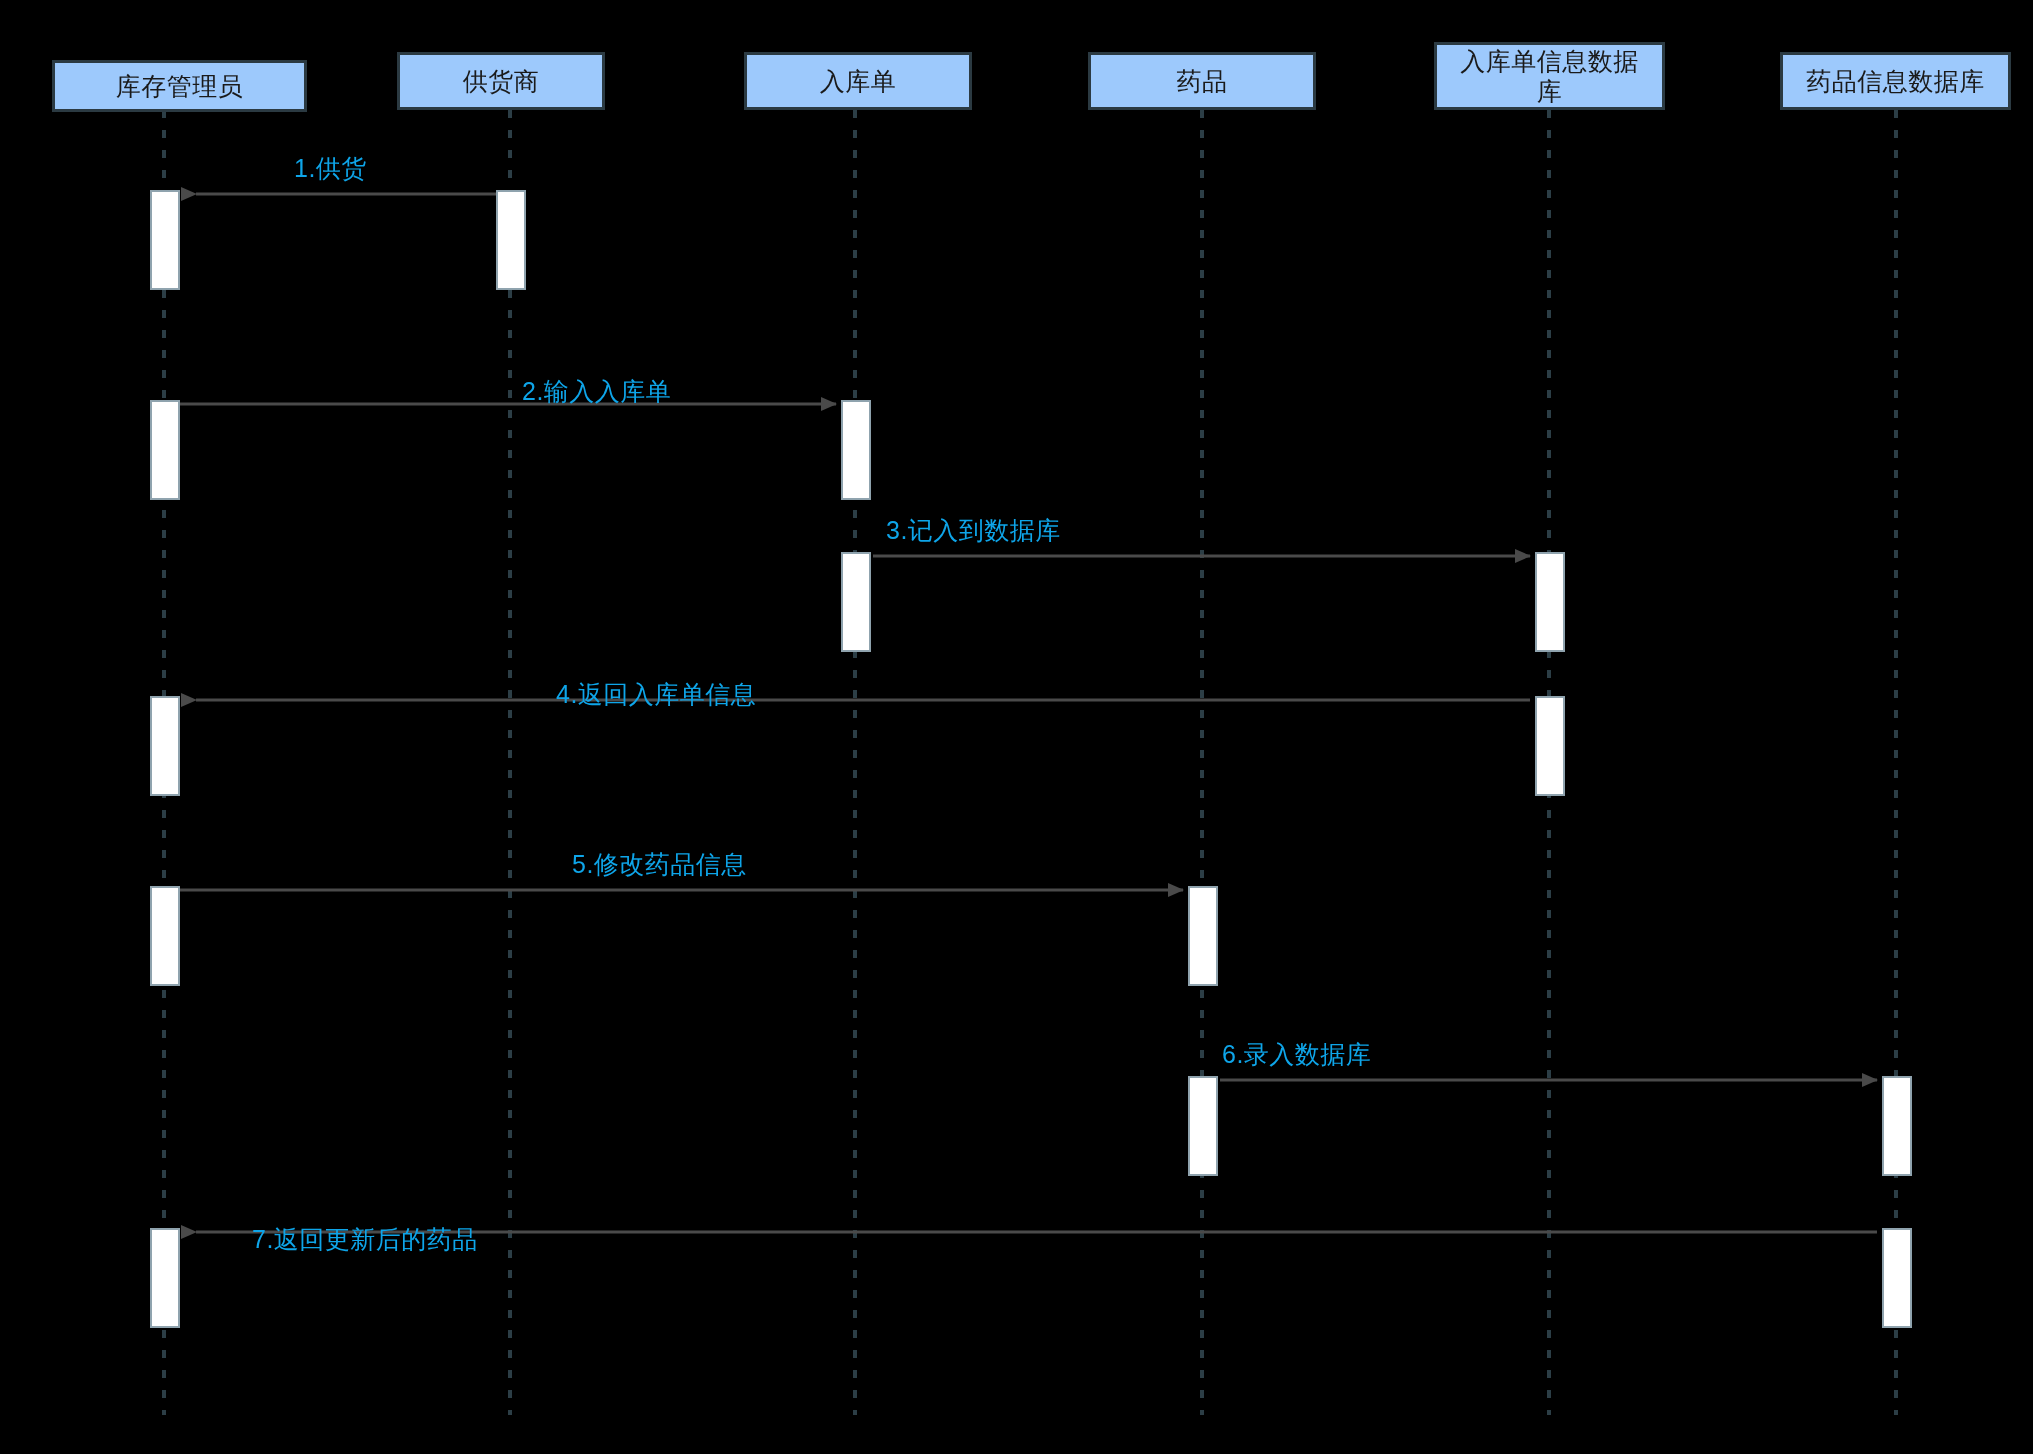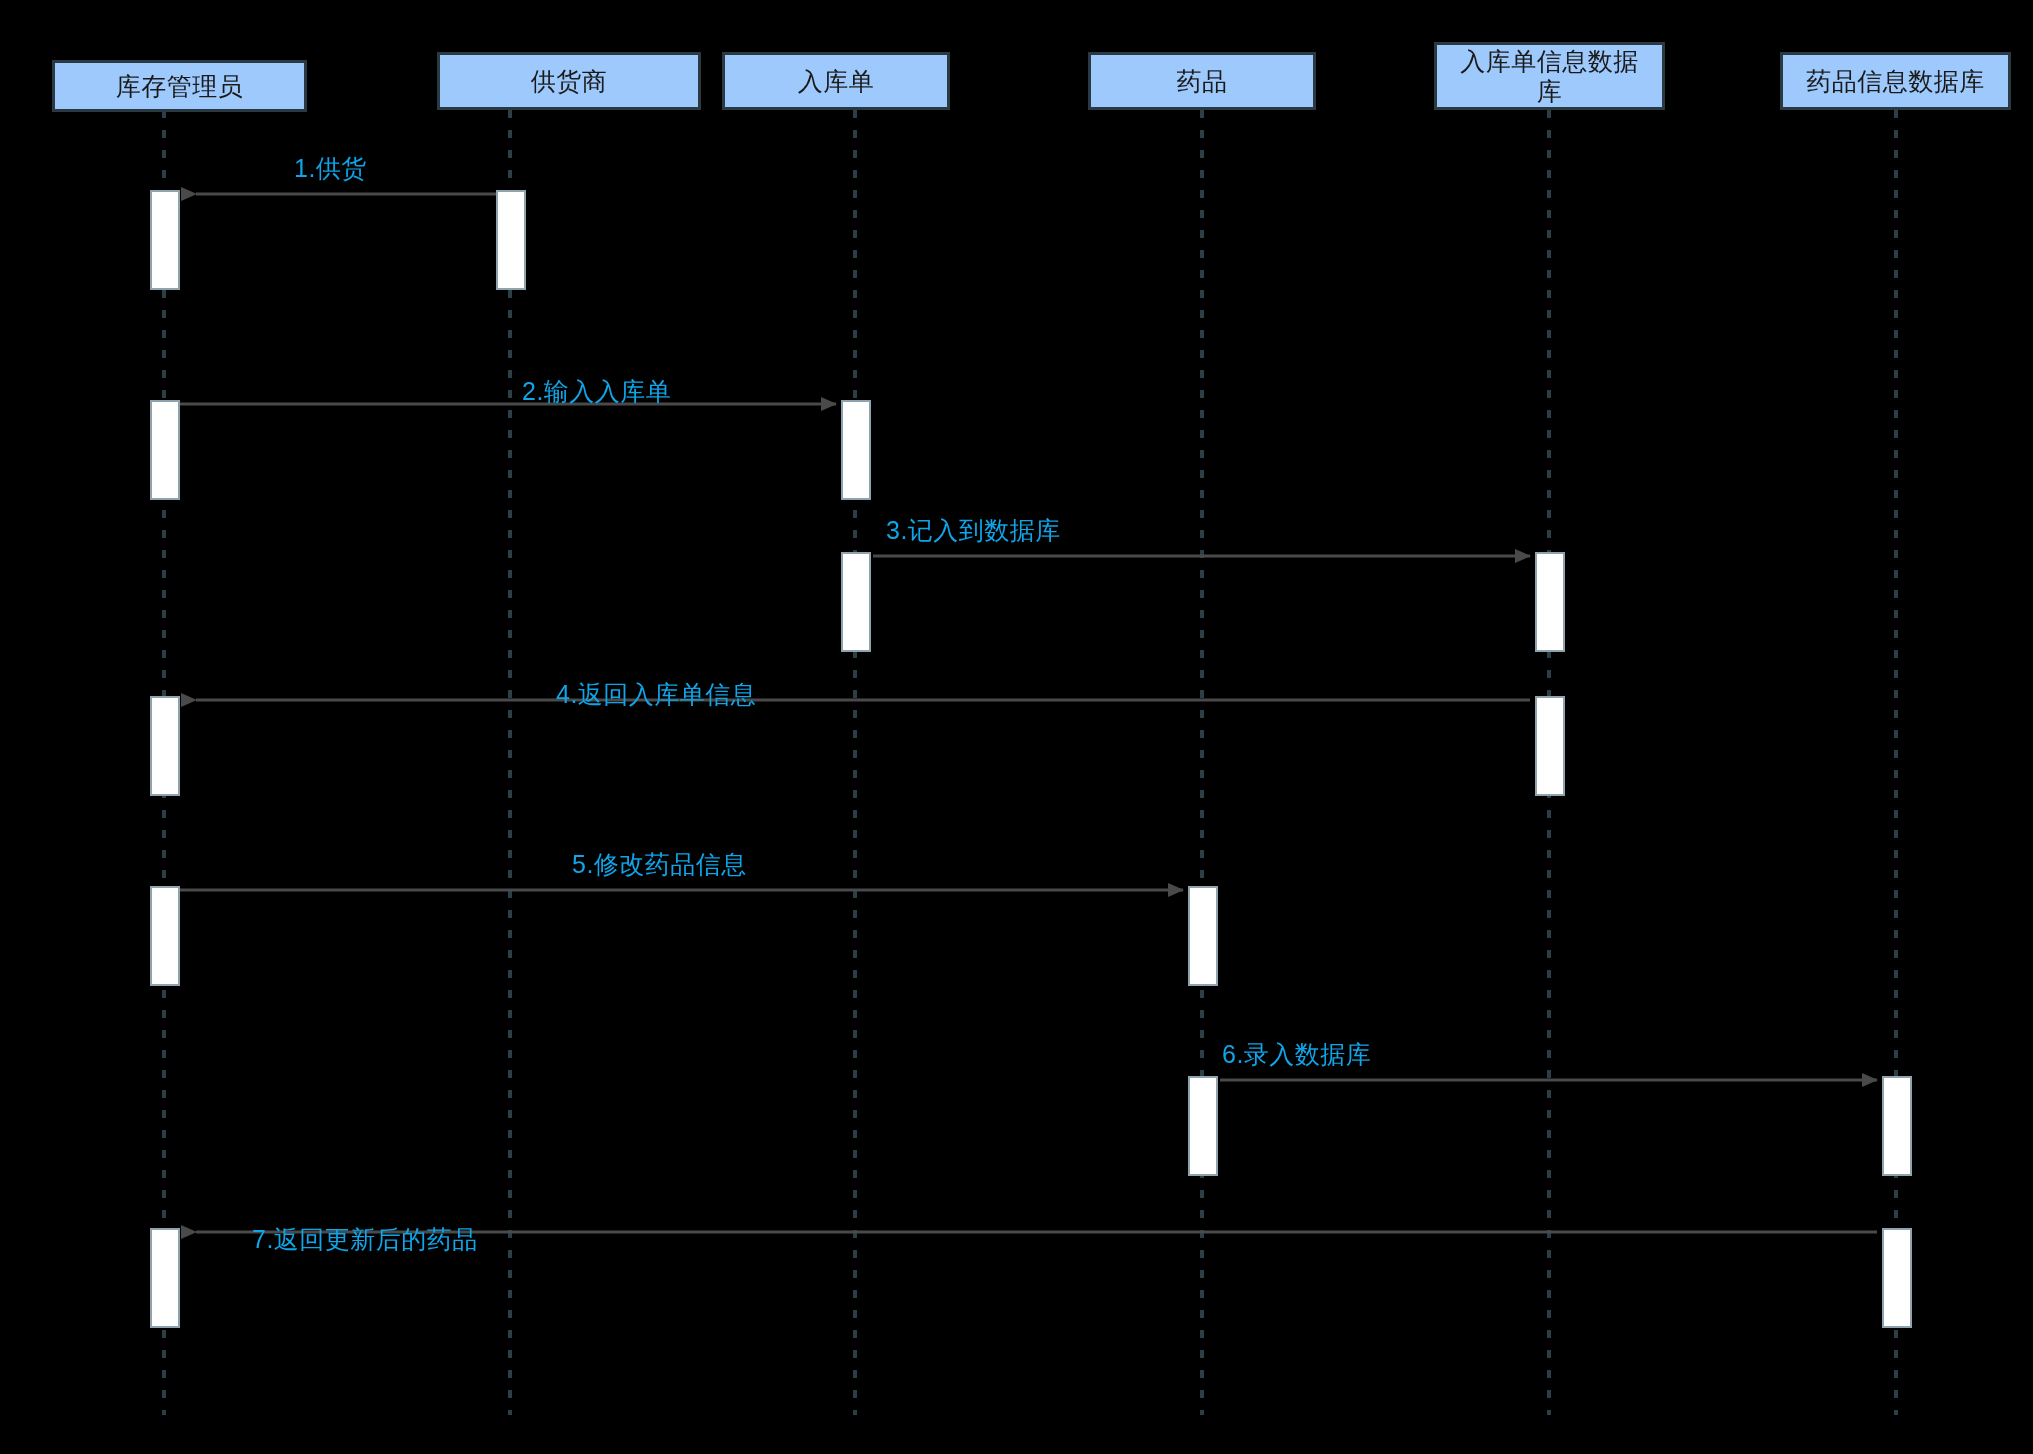--- a/index.html
+++ b/index.html
@@ -95,24 +95,24 @@
       <line x1="1530" y1="700" x2="196" y2="700" marker-end="url(#arrow-l)"></line>
       <line x1="180" y1="890" x2="1183" y2="890" marker-end="url(#arrow-r)"></line>
       <line x1="1220" y1="1080" x2="1877" y2="1080" marker-end="url(#arrow-r)"></line>
       <line x1="1877" y1="1232" x2="196" y2="1232" marker-end="url(#arrow-l)"></line>
     </g>
   </svg>
 
   <div class="participant" style="left:52px; top:60px; width:255px; height:52px;">
     <span class="participant-label">库存管理员</span>
   </div>
-  <div class="participant" style="left:397px; top:52px; width:264px; height:58px;margin-left:40px;">
+  <div class="participant" style="left:397px; top:52px; width:208px; height:58px;">
     <span class="participant-label">供货商</span>
   </div>
-  <div class="participant" style="left:722px; top:52px; width:228px; height:58px;">
+  <div class="participant" style="left:744px; top:52px; width:228px; height:58px;">
     <span class="participant-label">入库单</span>
   </div>
   <div class="participant" style="left:1088px; top:52px; width:228px; height:58px;">
     <span class="participant-label">药品</span>
   </div>
   <div class="participant" style="left:1434px; top:42px; width:231px; height:68px;">
     <span class="participant-label">入库单信息数据
 库</span>
   </div>
   <div class="participant" style="left:1780px; top:52px; width:231px; height:58px;">

